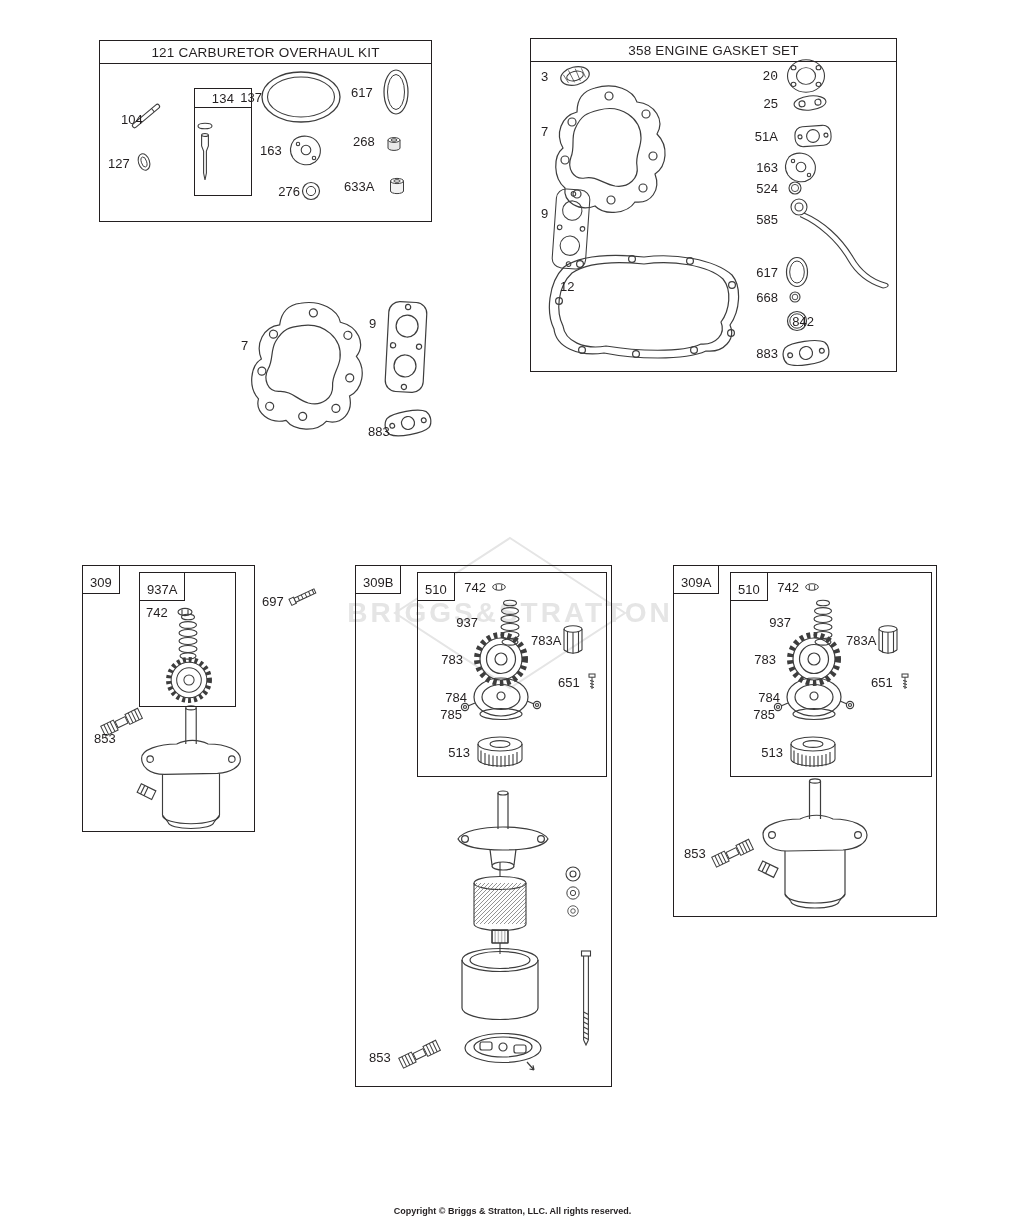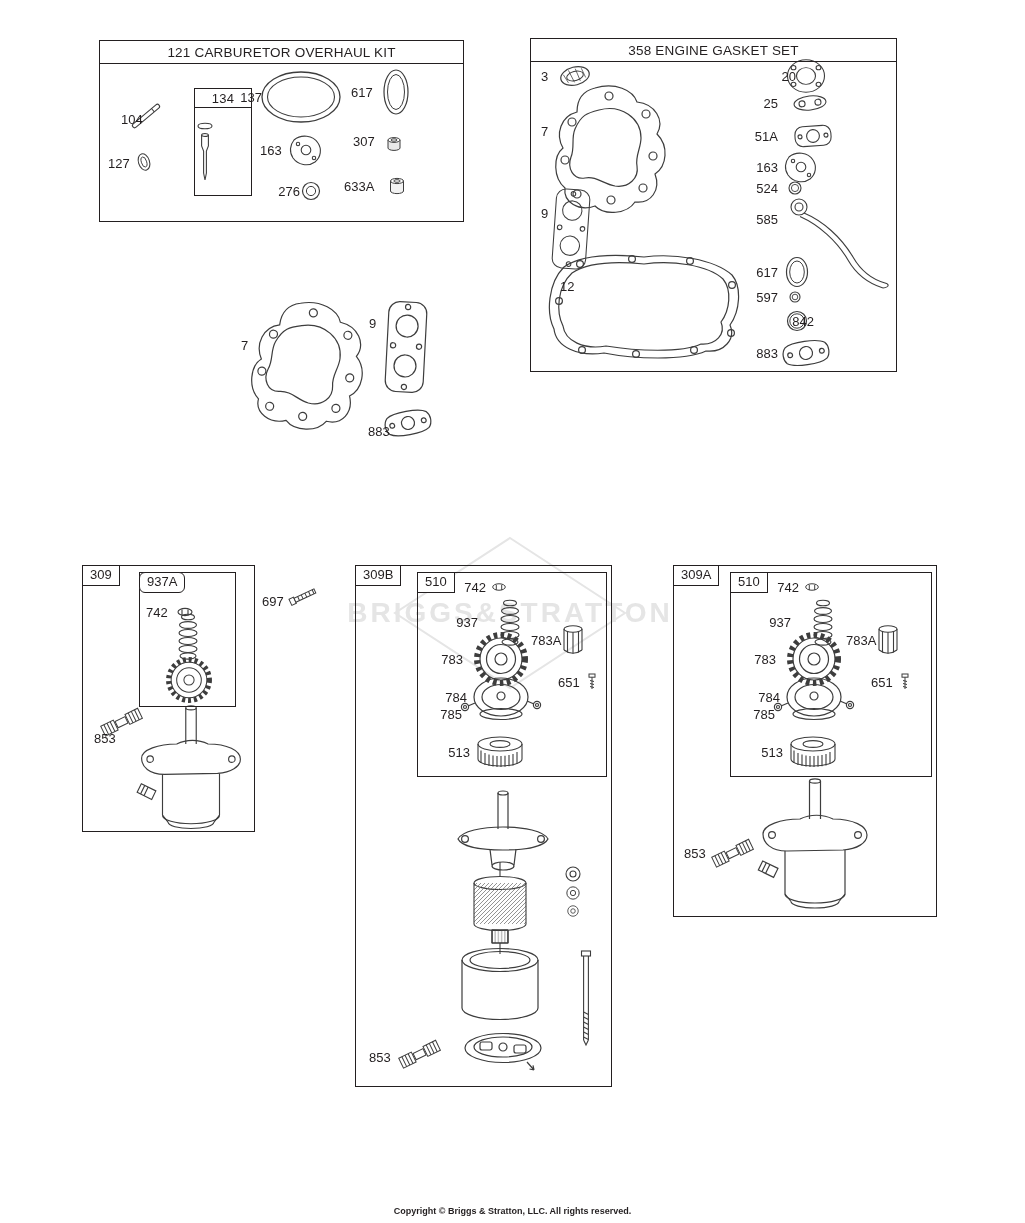--- a/index.html
+++ b/index.html
@@ -8,21 +8,21 @@
   .watermark{position:absolute;z-index:0;}
   .watermark text{font-family:"Liberation Sans",sans-serif;font-weight:bold;
         font-size:28px;fill:#e5e5e5;letter-spacing:3px;}
   .svg-layer{position:absolute;left:0;top:0;z-index:1;}
   .box{position:absolute;border:1px solid #231f20;z-index:2;}
   .box-header{position:absolute;left:0;top:0;width:100%;height:22px;
         border-bottom:1px solid #231f20;display:flex;align-items:center;
         justify-content:center;font-size:13.5px;letter-spacing:.2px;background:transparent;}
   .box-header.small{height:18px;font-size:13px;}
   .corner-label{position:absolute;z-index:3;border:1px solid #231f20;background:#fff;
-        padding:1px 7px 2px;font-size:13px;line-height:16px;}
+        padding:9px 7px 2px;font-size:13px;line-height:16px;}
   .part-label{position:absolute;z-index:3;font-size:13px;line-height:15px;white-space:nowrap;}
   .right-col{width:32px;text-align:right;}
   .right-col-w{width:34px;text-align:right;}
   .copyright{position:absolute;left:0;width:100%;bottom:7px;text-align:center;
         font-size:9px;font-weight:bold;z-index:3;}
 </style>
 </head>
 <body>
 
 <div class="page">
@@ -367,64 +367,64 @@
       <use href="#g-pinion" x="888" y="640"></use>
       <use href="#g-gear" x="814" y="659"></use>
       <use href="#g-clutch" x="814" y="697"></use>
       <use href="#g-screw651" x="905" y="682"></use>
       <use href="#g-ringgear" x="813" y="752"></use>
       <use href="#g-motor" x="815" y="838"></use>
       <use href="#g-connector853" x="733" y="853"></use>
     </g>
   </svg>
 
-  <div class="box" style="left:99px;top:40px;width:331px;height:180px;padding-left:32px;">
+  <div class="box" style="left:99px;top:40px;width:331px;height:180px;">
     <div class="box-header">121 CARBURETOR OVERHAUL KIT</div>
   </div>
   <div class="box" style="left:194px;top:88px;width:56px;height:106px;">
     <div class="box-header small">134</div>
   </div>
   <div class="box" style="left:530px;top:38px;width:365px;height:332px;">
     <div class="box-header">358 ENGINE GASKET SET</div>
   </div>
   <div class="box" style="left:82px;top:565px;width:171px;height:265px;"></div>
   <div class="box" style="left:139px;top:572px;width:95px;height:133px;"></div>
   <div class="box" style="left:355px;top:565px;width:255px;height:520px;"></div>
   <div class="box" style="left:417px;top:572px;width:188px;height:203px;"></div>
   <div class="box" style="left:673px;top:565px;width:262px;height:350px;"></div>
   <div class="box" style="left:730px;top:572px;width:200px;height:203px;"></div>
 
   <div class="corner-label" style="left:82px;top:565px;">309</div>
-  <div class="corner-label" style="left:139px;top:572px;border-radius:6px;">937A</div>
+  <div class="corner-label" style="left:139px;top:572px;">937A</div>
   <div class="corner-label" style="left:355px;top:565px;">309B</div>
   <div class="corner-label" style="left:417px;top:572px;">510</div>
   <div class="corner-label" style="left:673px;top:565px;">309A</div>
   <div class="corner-label" style="left:730px;top:572px;">510</div>
 
   <div class="part-label" style="left:121px;top:112px;">104</div>
   <div class="part-label" style="left:108px;top:156px;">127</div>
   <div class="part-label right-col" style="left:230px;top:90px;">137</div>
   <div class="part-label" style="left:351px;top:85px;">617</div>
   <div class="part-label" style="left:260px;top:143px;">163</div>
-  <div class="part-label" style="left:353px;top:134px;">307</div>
+  <div class="part-label" style="left:353px;top:134px;">268</div>
   <div class="part-label right-col" style="left:268px;top:184px;">276</div>
   <div class="part-label" style="left:344px;top:179px;">633A</div>
 
   <div class="part-label" style="left:541px;top:69px;">3</div>
   <div class="part-label" style="left:541px;top:124px;">7</div>
   <div class="part-label" style="left:541px;top:206px;">9</div>
   <div class="part-label" style="left:536px;top:279px;margin-left:24px;">12</div>
-  <div class="part-label right-col" style="left:764px;top:69px;">20</div>
+  <div class="part-label right-col" style="left:746px;top:69px;font-family:Liberation Mono, monospace;">20</div>
   <div class="part-label right-col" style="left:746px;top:96px;">25</div>
   <div class="part-label right-col" style="left:746px;top:129px;">51A</div>
   <div class="part-label right-col" style="left:746px;top:160px;">163</div>
   <div class="part-label right-col" style="left:746px;top:181px;text-align:right;">524</div>
   <div class="part-label right-col" style="left:746px;top:212px;">585</div>
   <div class="part-label right-col" style="left:746px;top:265px;">617</div>
-  <div class="part-label right-col" style="left:746px;top:290px;">597</div>
+  <div class="part-label right-col" style="left:746px;top:290px;">668</div>
   <div class="part-label right-col" style="left:782px;top:314px;">842</div>
   <div class="part-label right-col" style="left:746px;top:346px;">883</div>
 
   <div class="part-label" style="left:241px;top:338px;">7</div>
   <div class="part-label" style="left:369px;top:316px;">9</div>
   <div class="part-label" style="left:368px;top:424px;">883</div>
 
   <div class="part-label" style="left:146px;top:605px;">742</div>
   <div class="part-label" style="left:262px;top:594px;">697</div>
   <div class="part-label" style="left:94px;top:731px;">853</div>

